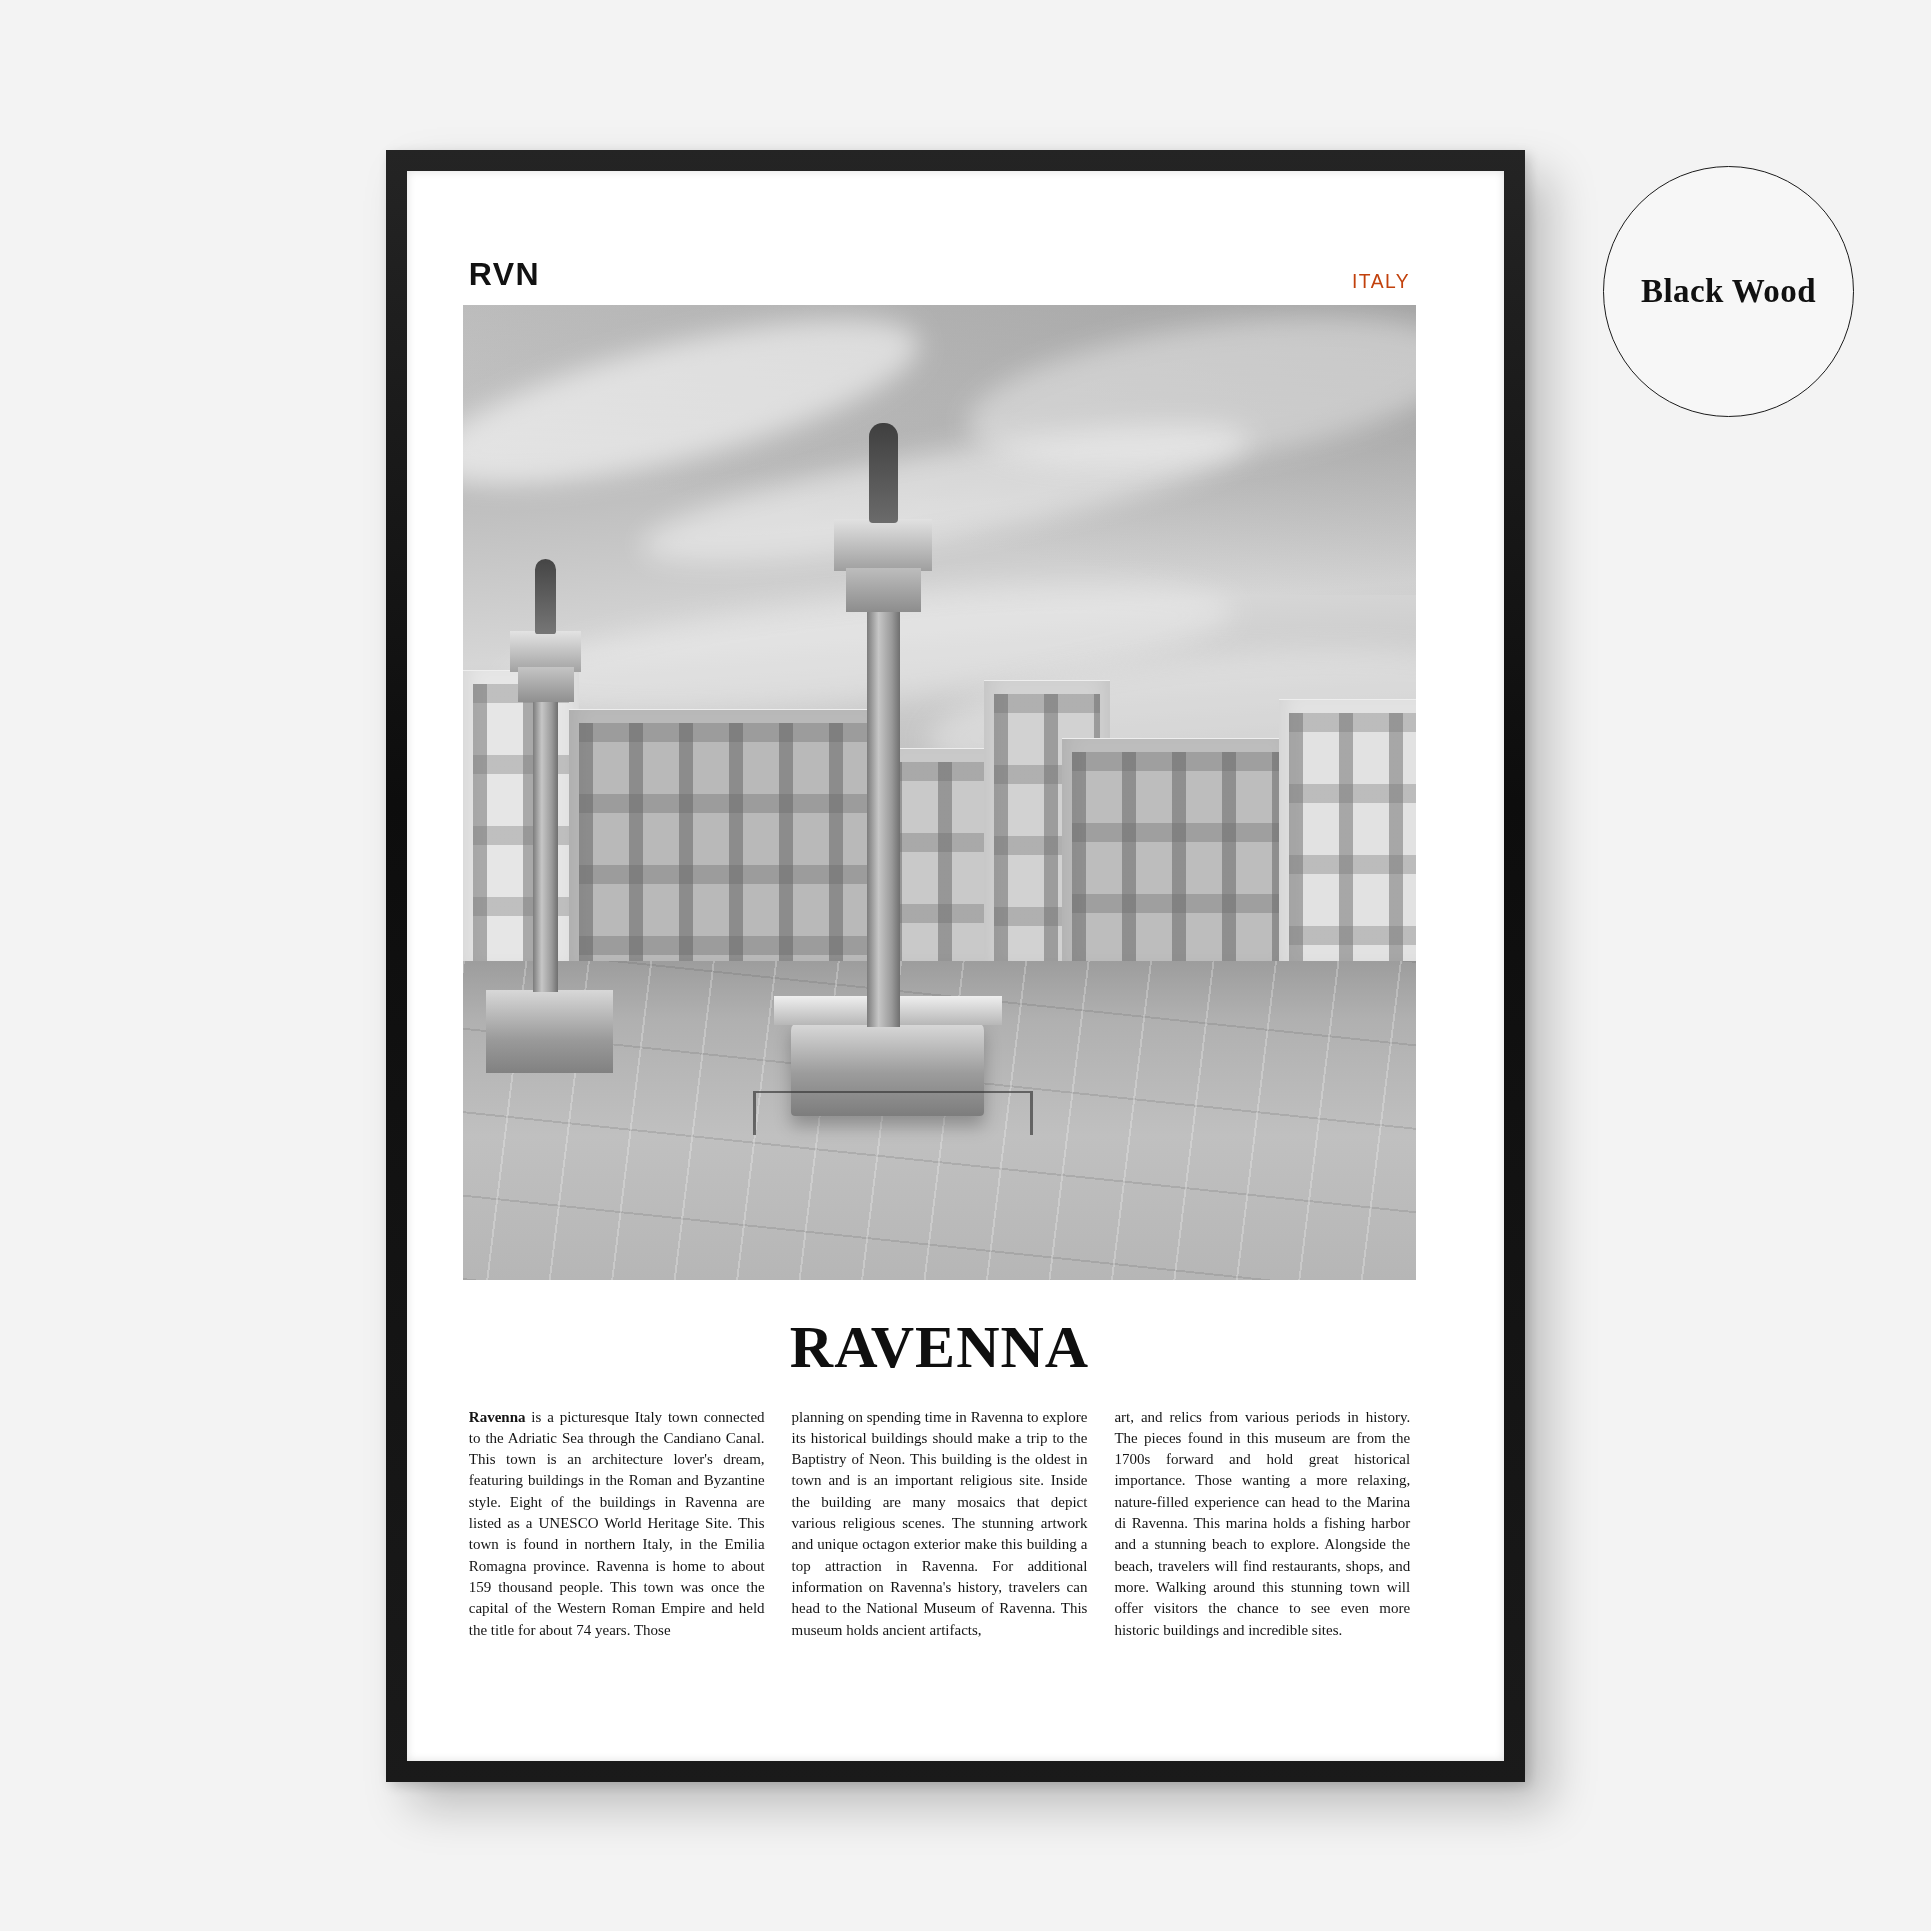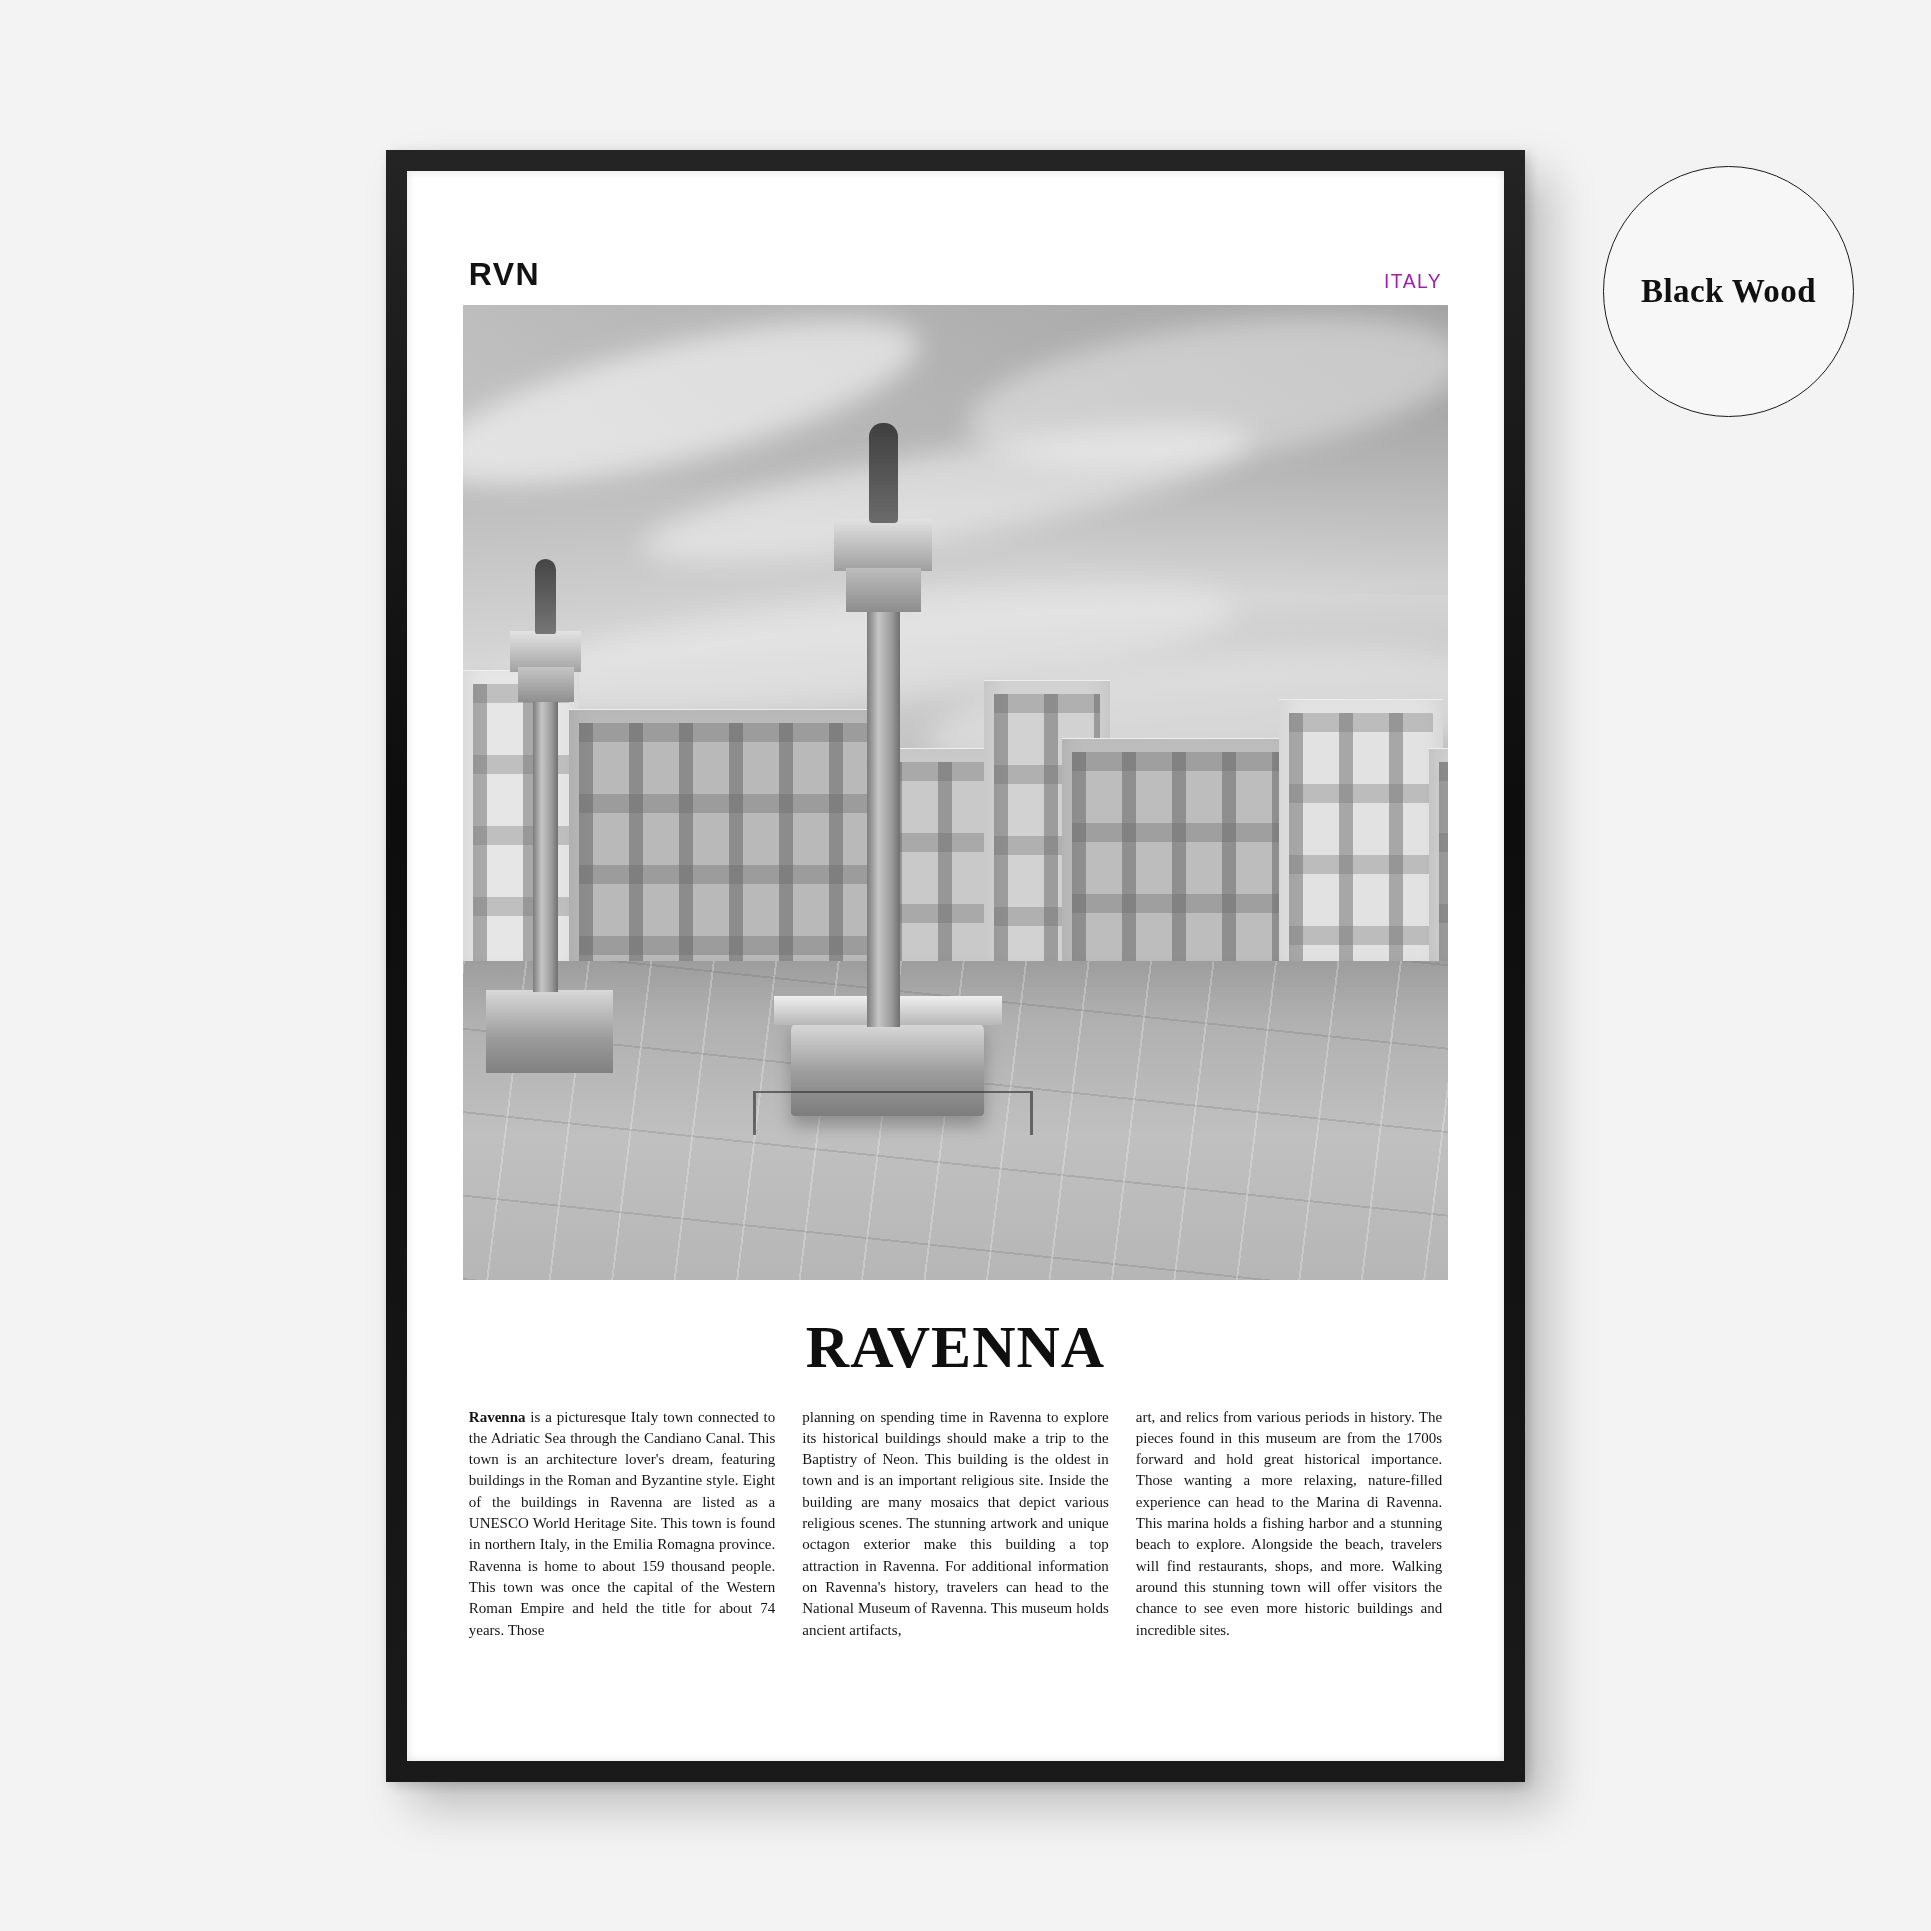--- a/index.html
+++ b/index.html
@@ -52,21 +52,21 @@
     background-image: linear-gradient(180deg, #242424 0%, #0d0d0d 40%, #1a1a1a 100%);
     box-shadow: 25px 25px 44px rgba(0,0,0,0.22), 3.9px 3.9px 11.6px rgba(0,0,0,0.18);
     padding: 21px;
     box-sizing: border-box;
   }
   #frame-inner {
     width: 100%;
     height: 100%;
     background: #ffffff;
     box-sizing: border-box;
-    padding: 56px 56px 64px 56px;
+    padding: 56px 88px 64px 56px;
     position: relative;
     box-shadow: inset 0 0 9.7px rgba(0,0,0,0.12);
   }
 
   
   .poster-head {
     display: flex;
     align-items: flex-end;
     justify-content: space-between;
     padding: 29px 5.8px 11.6px 5.8px;
@@ -75,21 +75,21 @@
     font-family: "Liberation Sans", sans-serif;
     font-weight: bold;
     font-size: 32px;
     letter-spacing: 1.4px;
     color: #121212;
   }
   .poster-country {
     font-family: "Liberation Sans", sans-serif;
     font-size: 19.3px;
     letter-spacing: 1.5px;
-    color: #a21caf;
+    color: #c2410c;
   }
 
   
   .photo-wrap {
     position: relative;
     width: 100%;
     height: 975px;
     overflow: hidden;
     background: #8e8e8e;
   }

